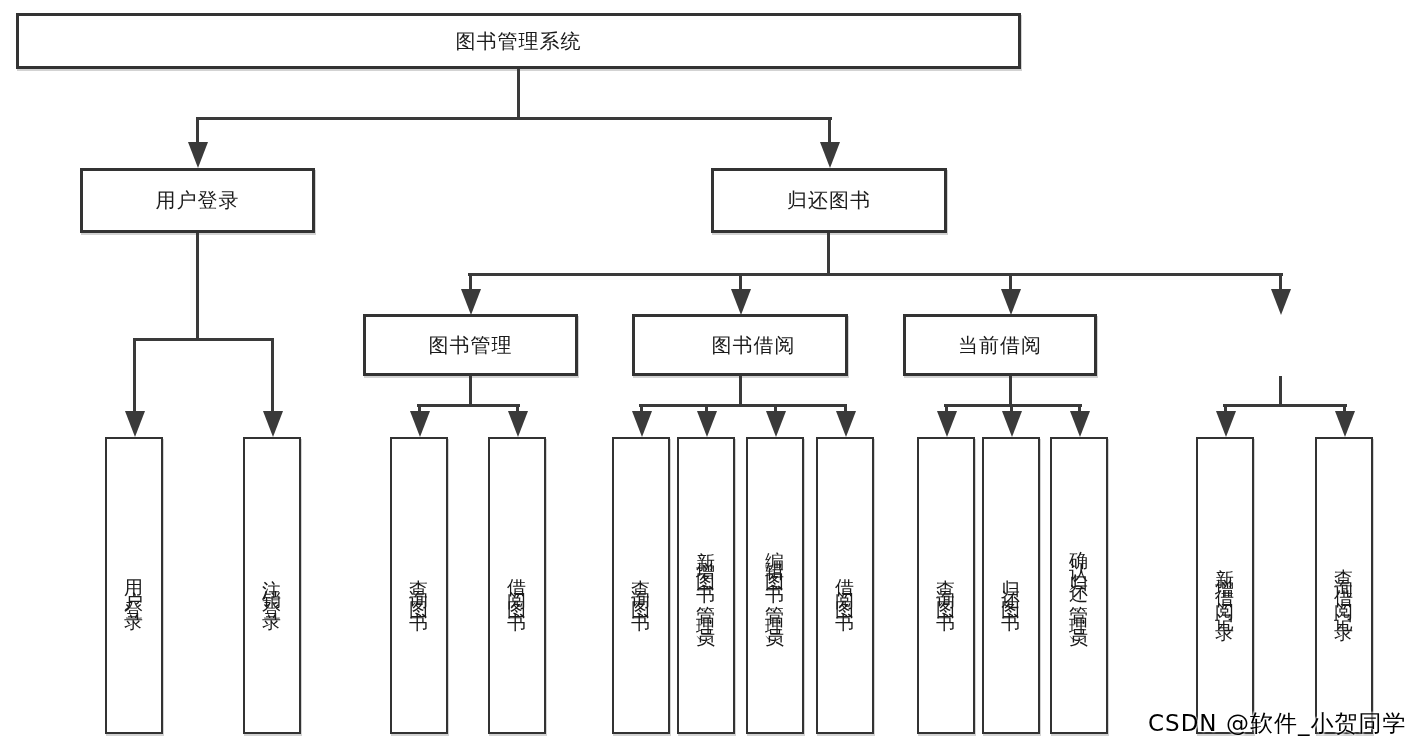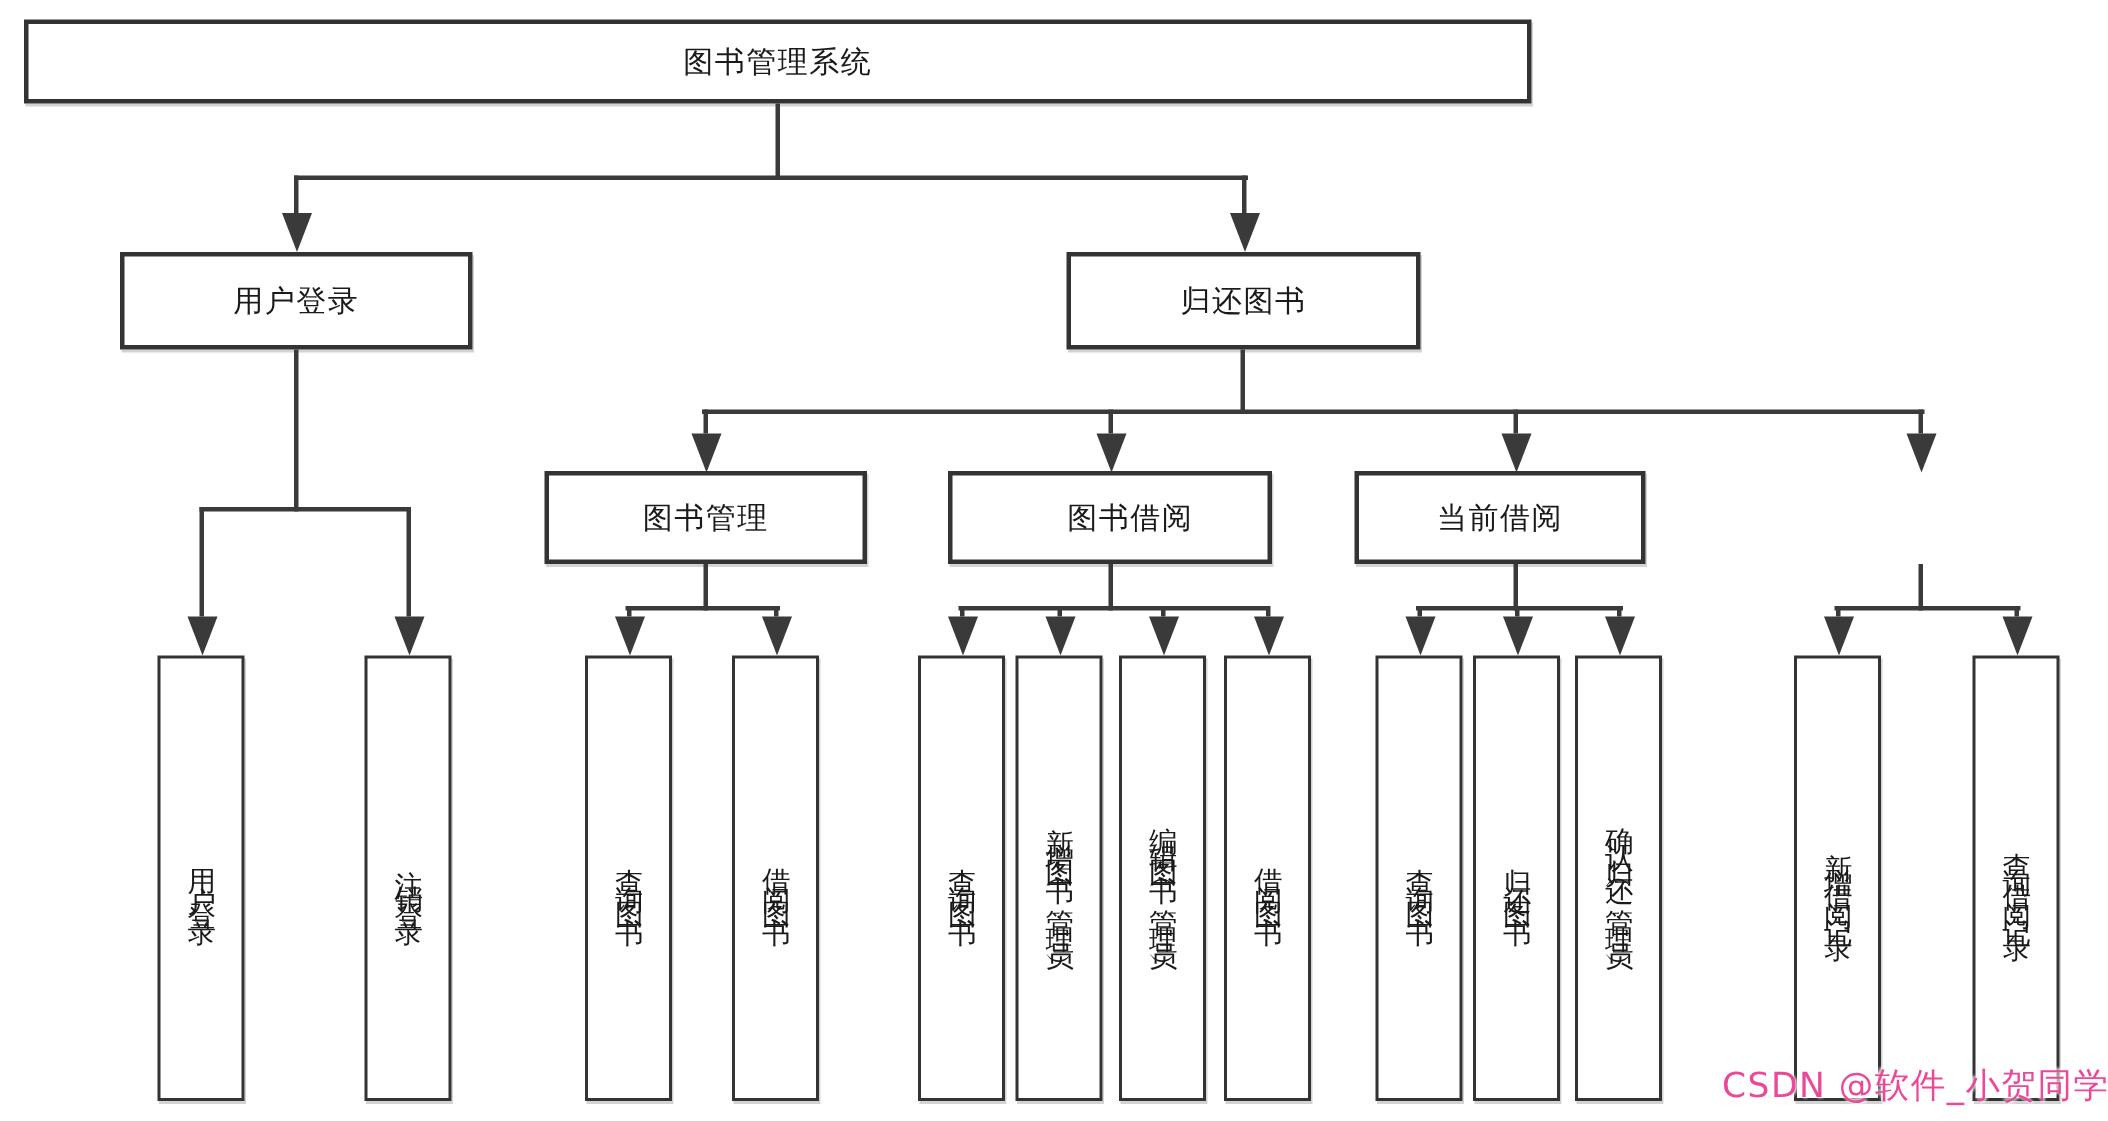--- a/index.html
+++ b/index.html
@@ -62,21 +62,21 @@
     width: 0; height: 0;
     border: 10px solid transparent;
     border-bottom: 0;
     border-top: 26px solid var(--line);
   }
   .watermark {
     position: absolute;
     left: 1148px;
     top: 708px;
     font-size: 23px;
-    color: #ec4899;
+    color: #000000;
     letter-spacing: 1px;
     white-space: nowrap;
     text-shadow: 1px 1px 2px #ffffff, -1px -1px 2px #ffffff;
   }
 </style>
 </head>
 <body>
 
 <div id="canvas">
 

